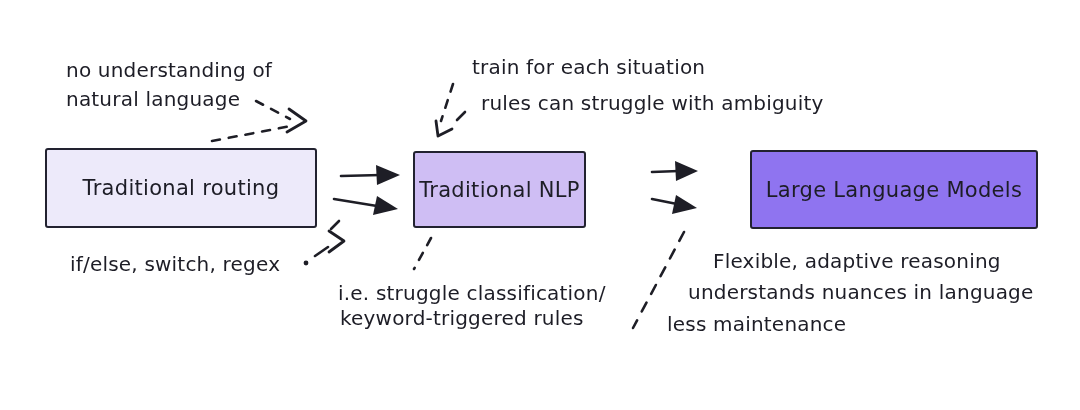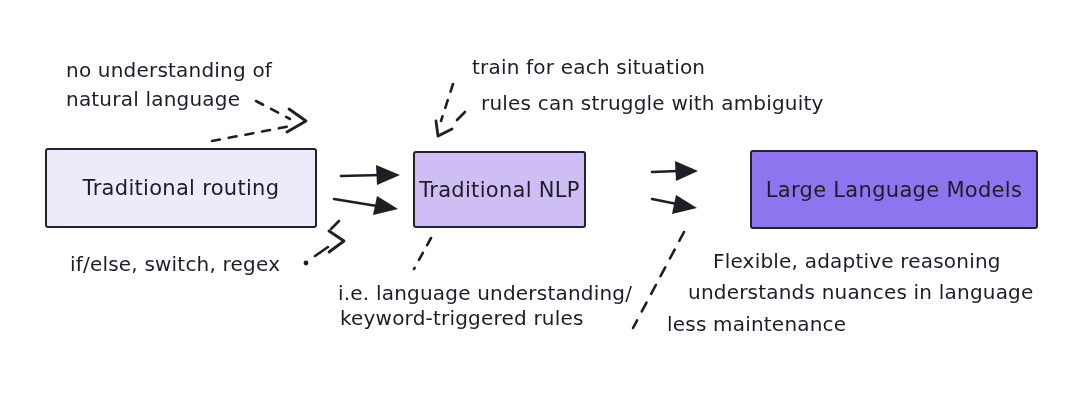--- a/index.html
+++ b/index.html
@@ -116,21 +116,21 @@
   </svg>
 
   <div class="note n1l1">no understanding of</div>
   <div class="note n1l2">natural language</div>
 
   <div class="note n2l1">if/else, switch, regex</div>
 
   <div class="note n3l1">train for each situation</div>
   <div class="note n3l2">rules can struggle with ambiguity</div>
 
-  <div class="note n4l1">i.e. language understanding/</div>
+  <div class="note n4l1">i.e. struggle classification/</div>
   <div class="note n5l1">Flexible, adaptive reasoning</div>
 
   <div class="note n4l2">keyword-triggered rules</div>
   <div class="note n5l2">understands nuances in language</div>
   <div class="note n5l3">less maintenance</div>
 
   <div class="node node-1" style="background: rgb(237, 234, 250);">
     <span class="node-label">Traditional routing</span>
   </div>
   <div class="node node-2" style="background: rgb(207, 190, 244);">

